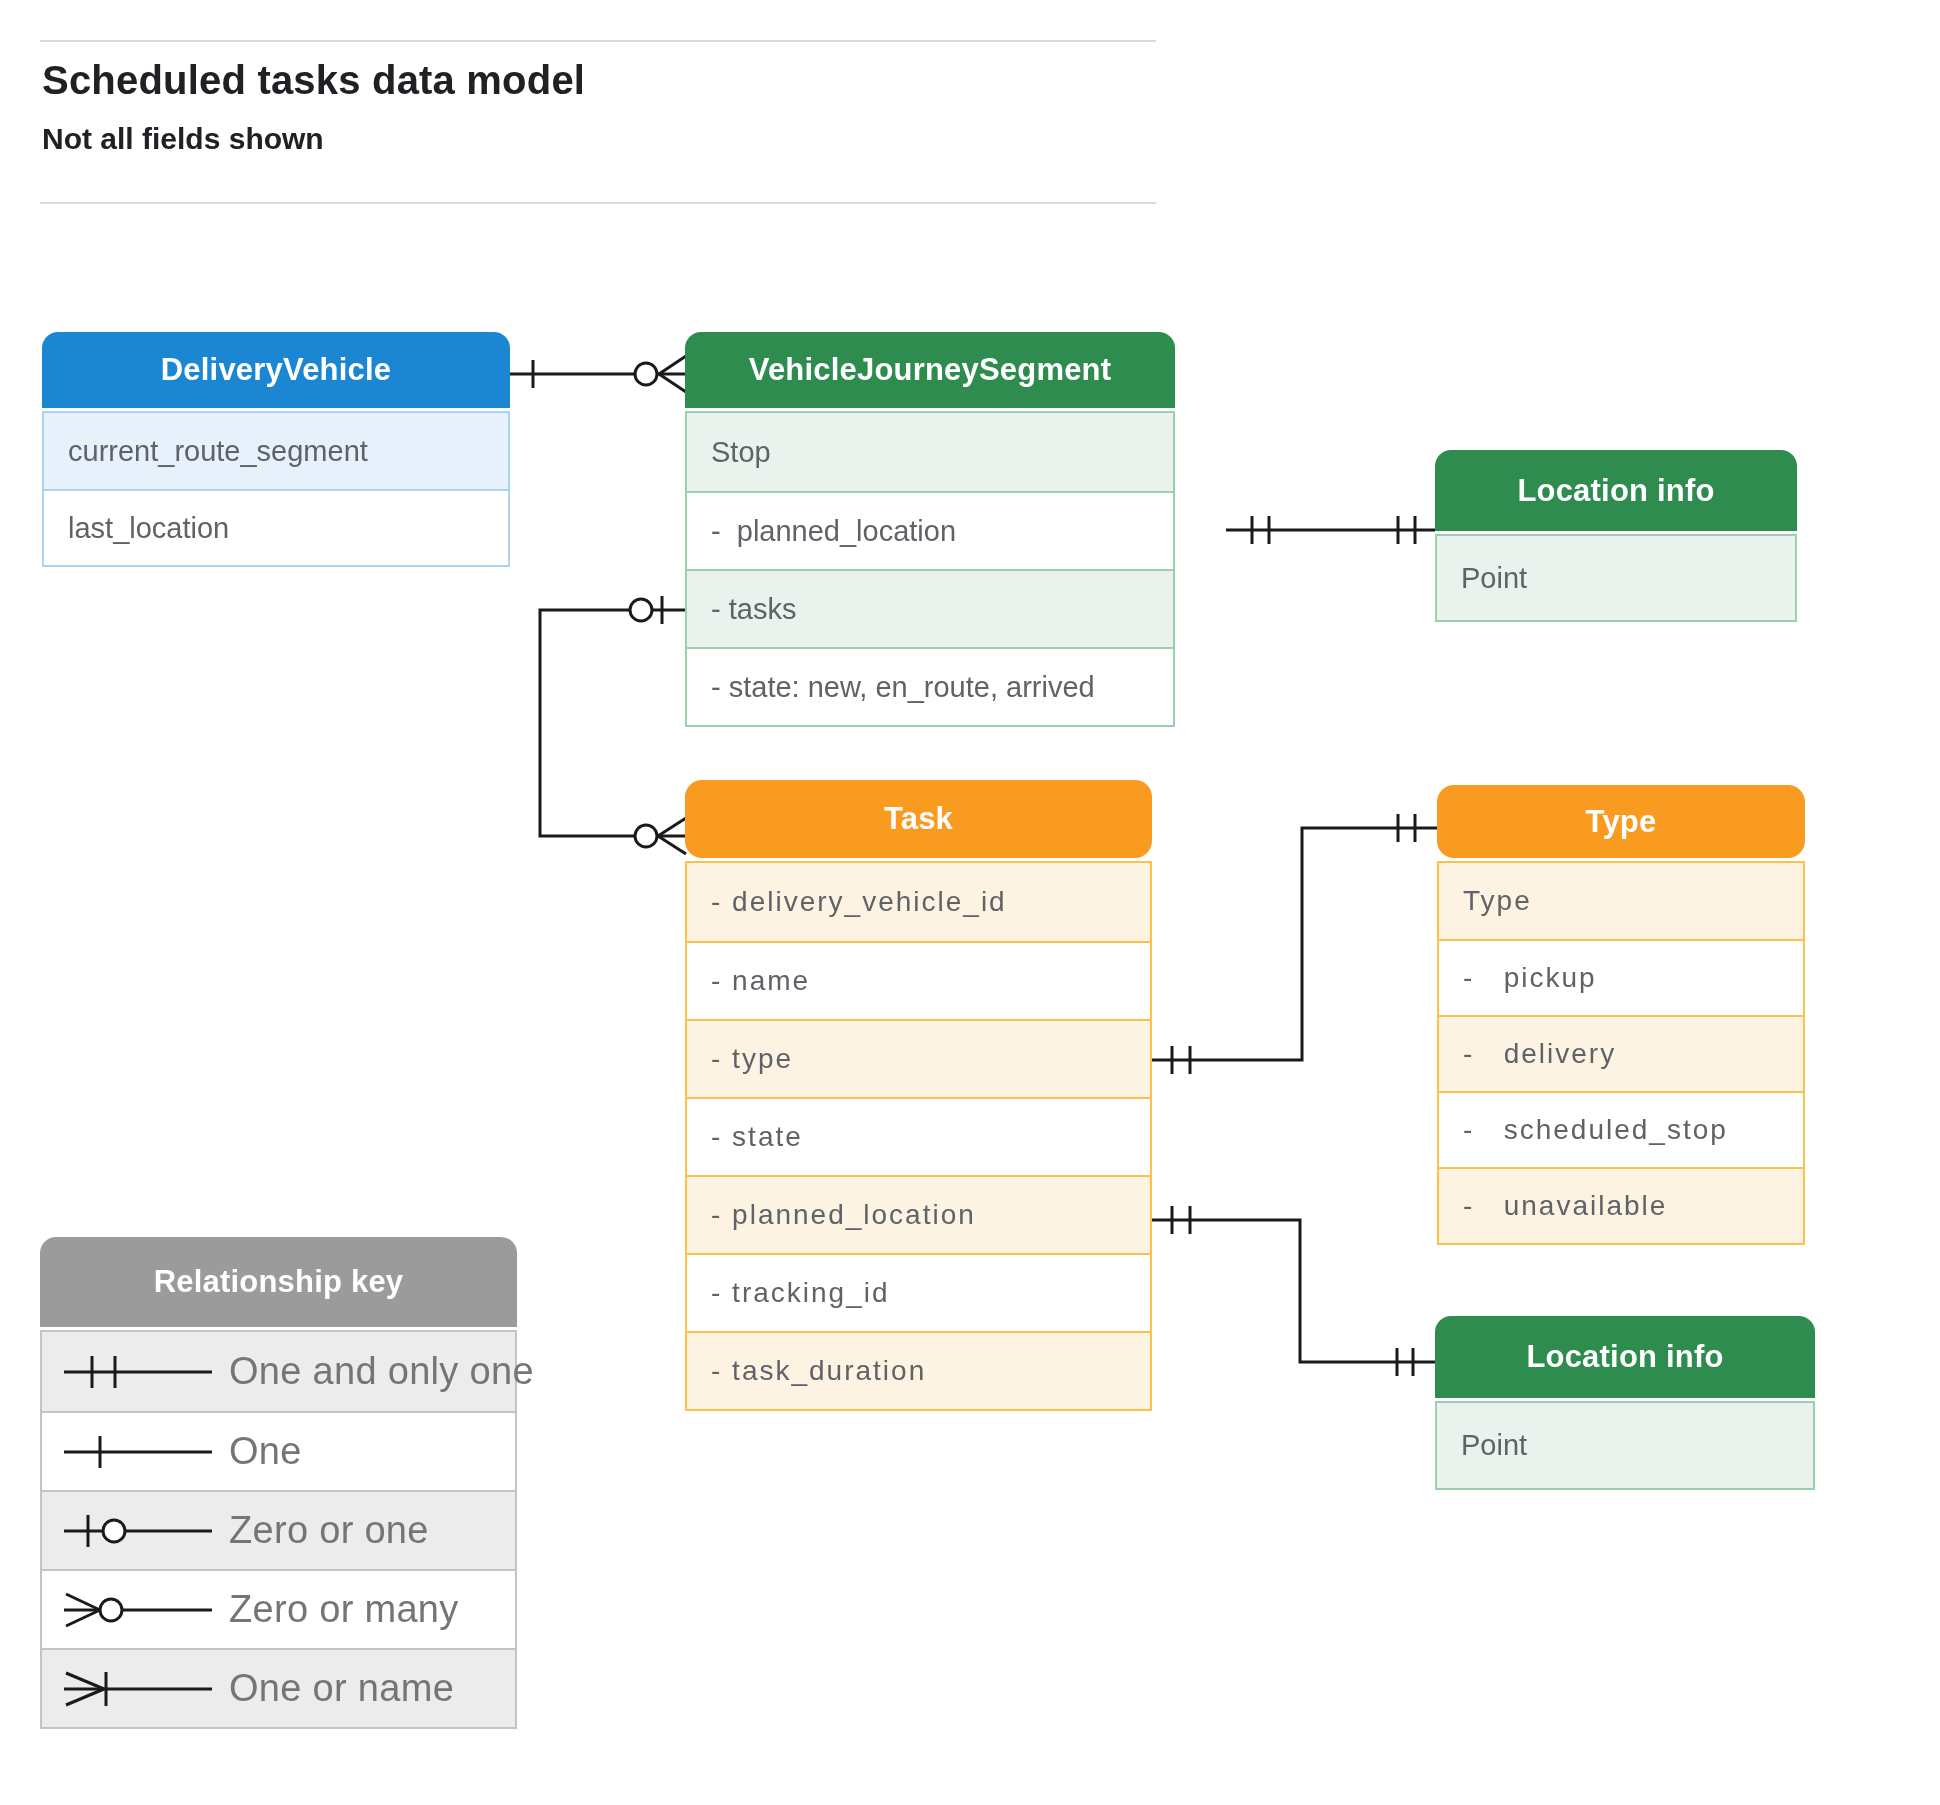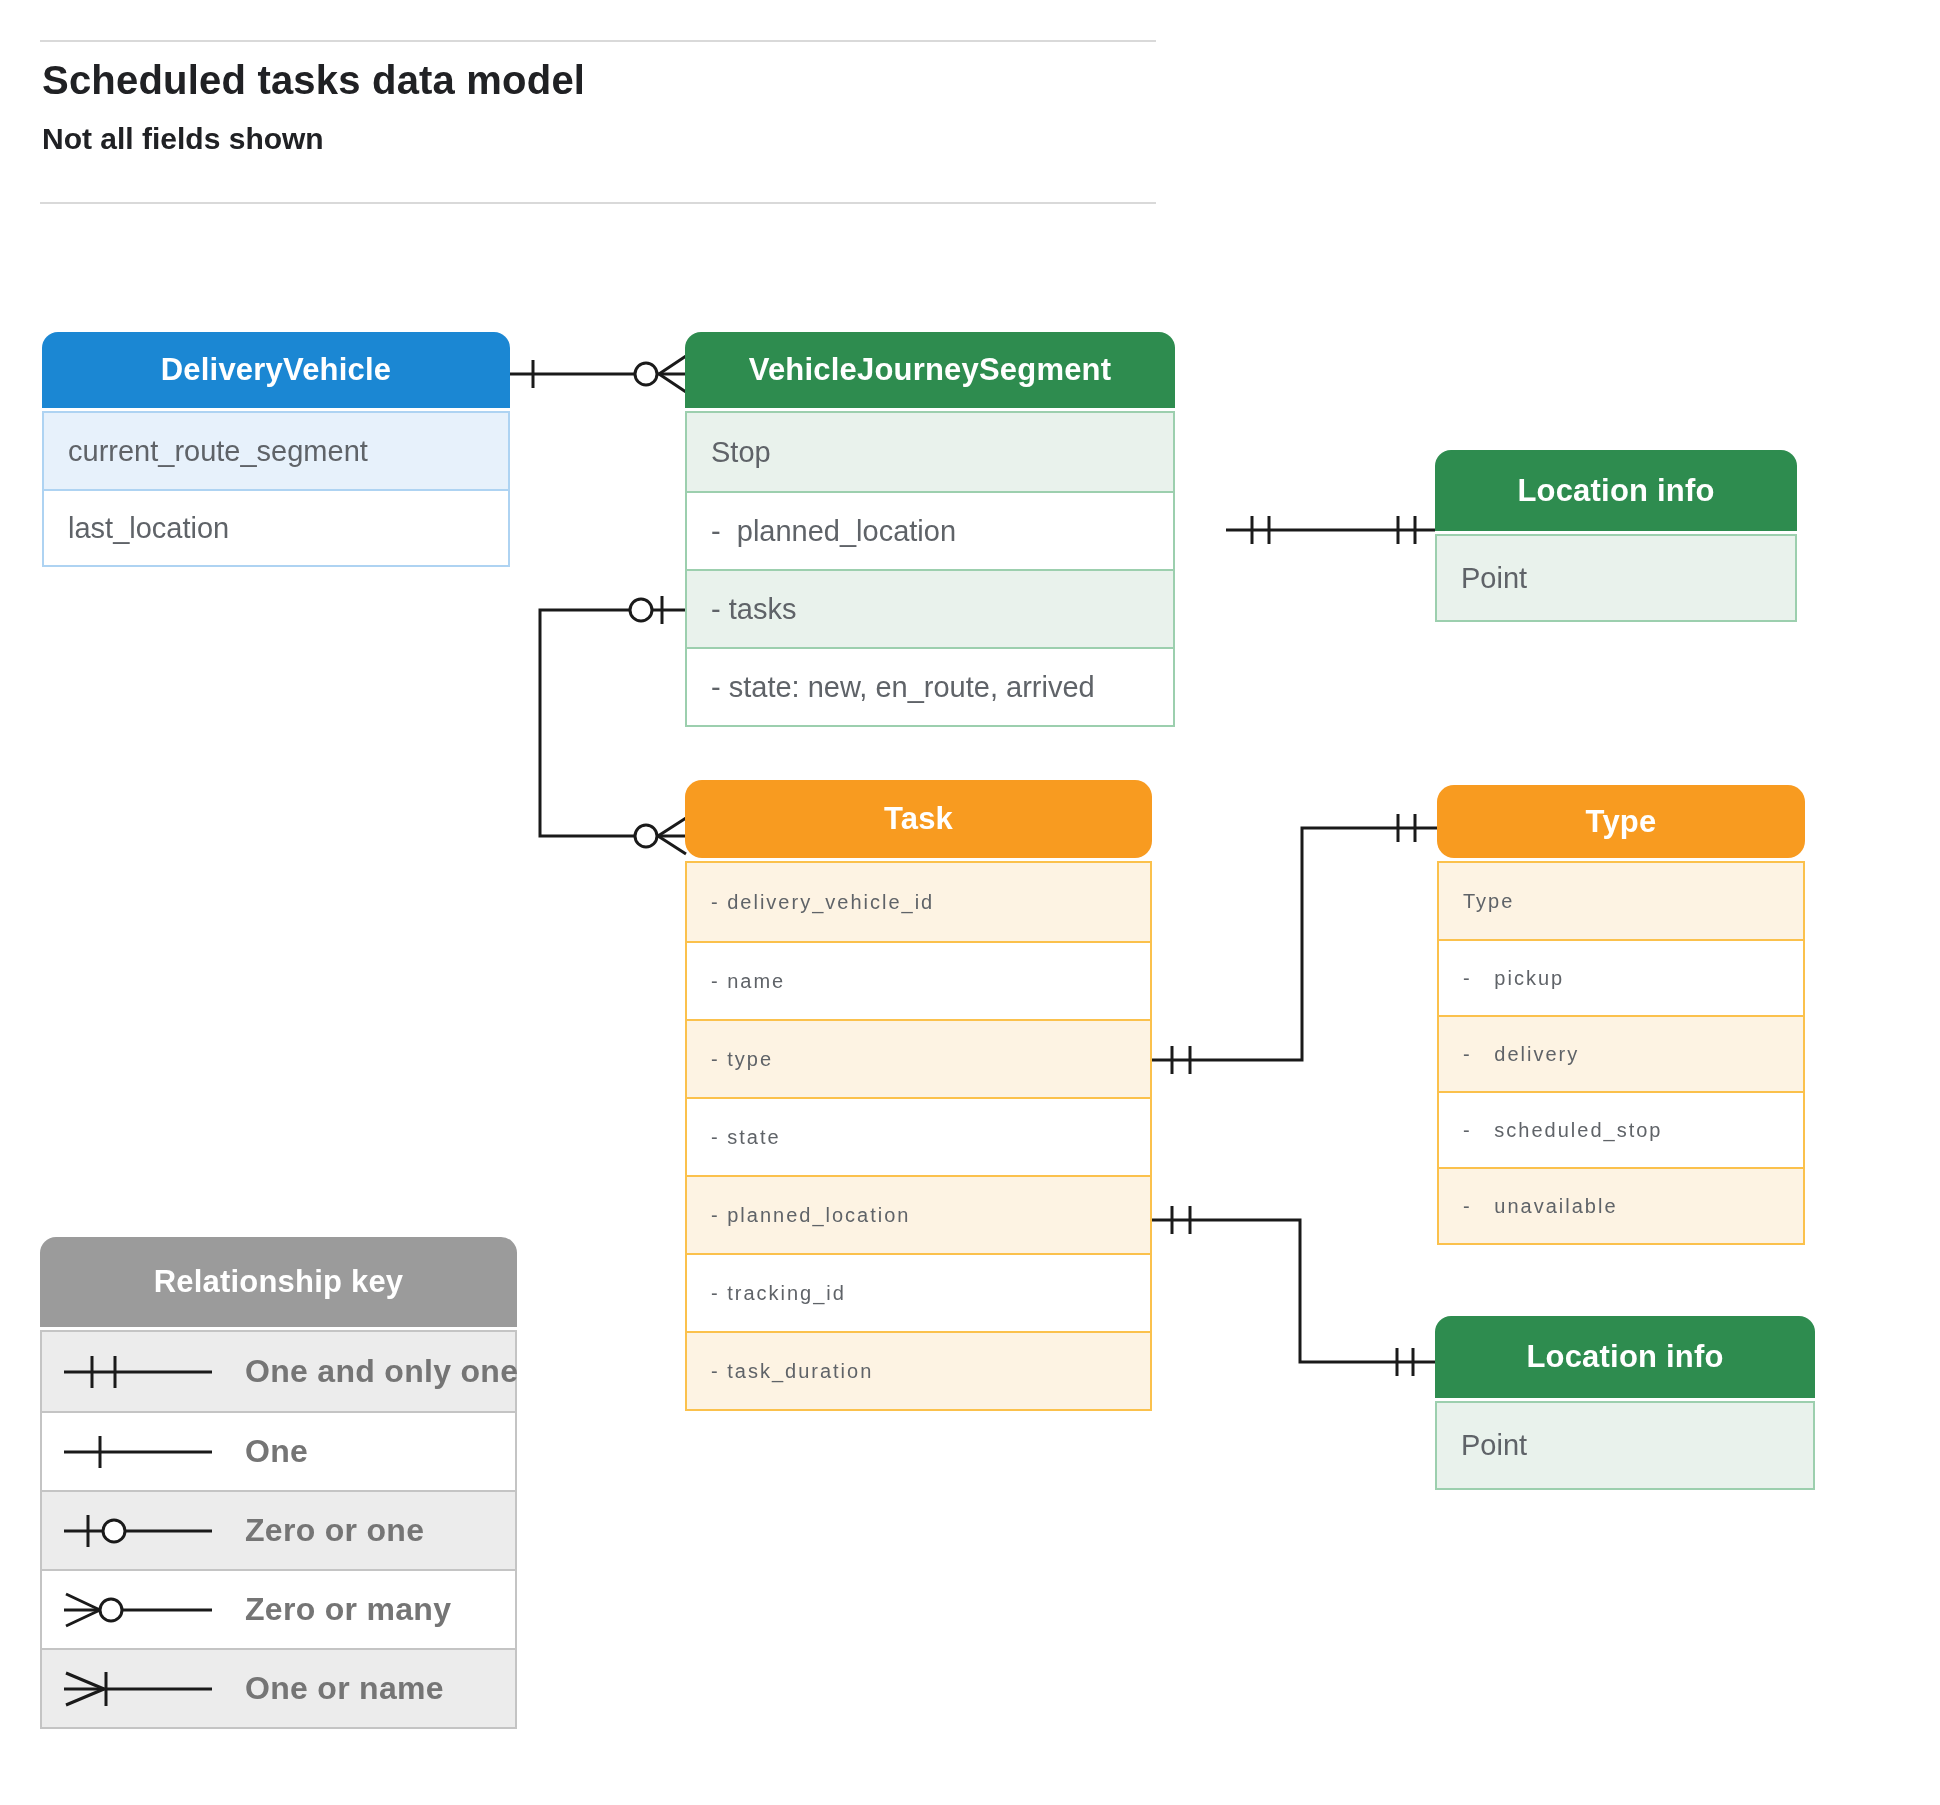--- a/index.html
+++ b/index.html
@@ -34,28 +34,28 @@
     height:var(--rh);display:flex;align-items:center;
     padding-left:24px;font-size:29px;color:var(--field-text);
     white-space:pre;background:#ffffff;
   }
   .erow + .erow{border-top:2px solid var(--bdr);}
   .erow:nth-child(odd){background:var(--lt);}
 
   .t-blue  .ehead{background:var(--blue);}   .t-blue  {--bdr:var(--blue-border);  --lt:var(--blue-light);}
   .t-green .ehead{background:var(--green);}  .t-green {--bdr:var(--green-border); --lt:var(--green-light);}
   .t-orange .ehead{background:var(--orange);border-radius:17px;} .t-orange{--bdr:var(--orange-border);--lt:var(--orange-light);}
-  .t-orange .erow{font-size:20px;letter-spacing:2px;}
+  .t-orange .erow{font-size:28px;letter-spacing:2px;}
   .t-gray  .ehead{background:var(--gray);}   .t-gray  {--bdr:var(--gray-border);  --lt:var(--gray-light);}
 
   .krow{padding-left:16px;}
   .ksym{flex:0 0 auto;}
   .ksym line, .ksym path{stroke:var(--line);stroke-width:3;fill:none;}
   .ksym circle{stroke:var(--line);stroke-width:3;fill:#ffffff;}
-  .klabel{margin-left:27px;font-size:32px;color:var(--label-text);letter-spacing:0.3px;white-space:pre;font-weight:bold;}
+  .klabel{margin-left:11px;font-size:38px;color:var(--label-text);letter-spacing:0.3px;white-space:pre;}
 </style>
 </head>
 <body>
 
 <div class="canvas">
 
   <div class="rule" style="top:40px"></div>
   <div class="page-title">Scheduled tasks data model</div>
   <div class="page-subtitle">Not all fields shown</div>
   <div class="rule" style="top:202px"></div>

